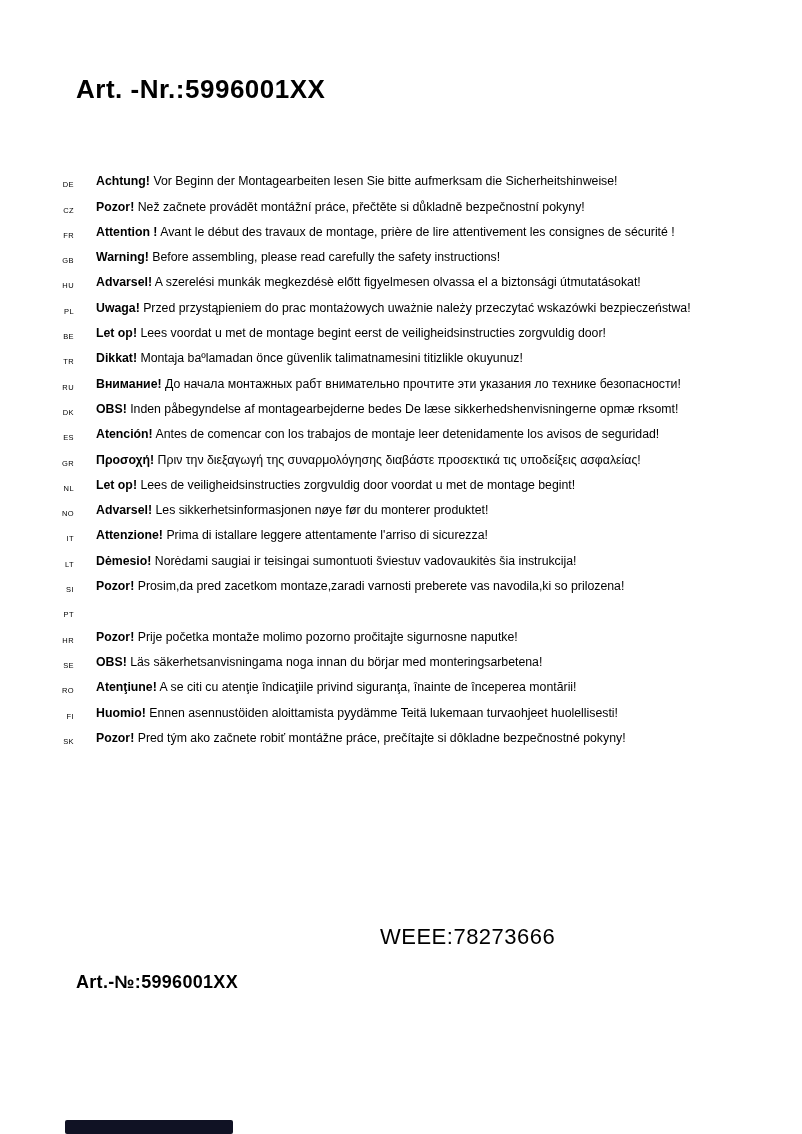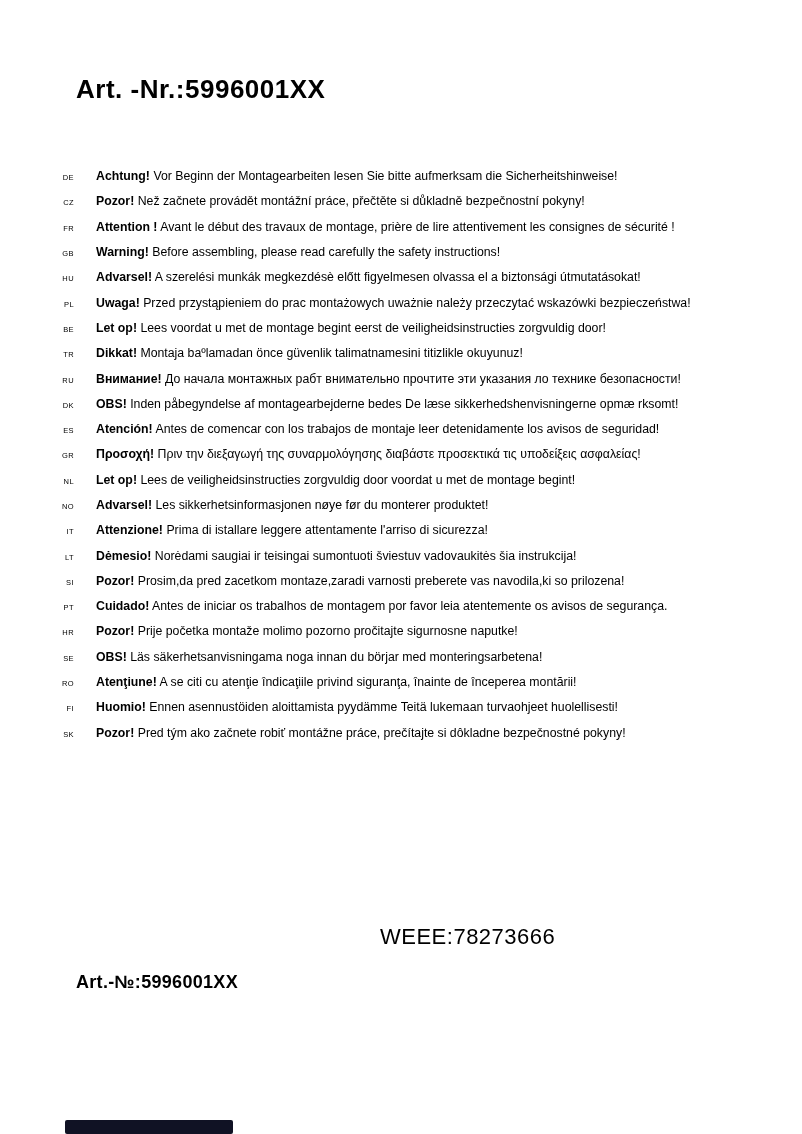--- a/index.html
+++ b/index.html
@@ -22,21 +22,21 @@
   }
   .warnings{
     position:absolute;
     left:38px;top:164px;
     width:740px;
     display:flex;
     flex-direction:column;
   }
   .warning-row{
     display:flex;
-    align-items:center;
+    align-items:flex-end;
     height:25.3px;
   }
   .lang-code{
     width:36px;
     flex:0 0 36px;
     text-align:right;
     font-size:7.5px;
     letter-spacing:0.4px;
     padding-top:2px;
     font-weight:normal;
@@ -157,21 +157,20 @@
     <span class="warning-text"><b class="warning-lead">Dėmesio!</b> <span class="warning-rest">Norėdami saugiai ir teisingai sumontuoti šviestuv vadovaukitės šia instrukcija!</span></span>
   </div>
 
   <div class="warning-row">
     <span class="lang-code">SI</span>
     <span class="warning-text"><b class="warning-lead">Pozor!</b> <span class="warning-rest">Prosim,da pred zacetkom montaze,zaradi varnosti preberete vas navodila,ki so prilozena!</span></span>
   </div>
 
   <div class="warning-row">
     <span class="lang-code">PT</span>
-    <span class="warning-text"><b class="warning-lead">Cuidado!</b> <span class="warning-rest">Antes de iniciar os trabalhos de montagem por favor leia atentemente os avisos de segurança.</span></span>
   </div>
 
   <div class="warning-row">
     <span class="lang-code">HR</span>
     <span class="warning-text"><b class="warning-lead">Pozor!</b> <span class="warning-rest">Prije početka montaže molimo pozorno pročitajte sigurnosne naputke!</span></span>
   </div>
 
   <div class="warning-row">
     <span class="lang-code">SE</span>
     <span class="warning-text"><b class="warning-lead">OBS!</b> <span class="warning-rest">Läs säkerhetsanvisningama noga innan du börjar med monteringsarbetena!</span></span>

